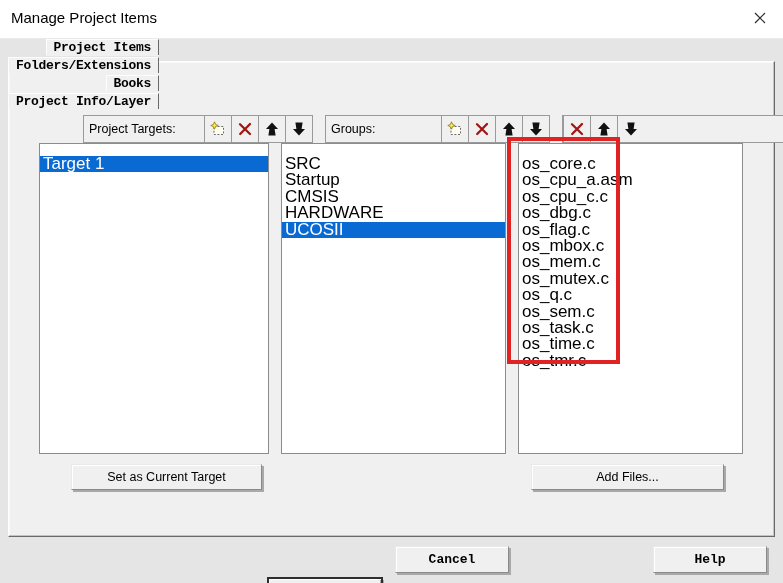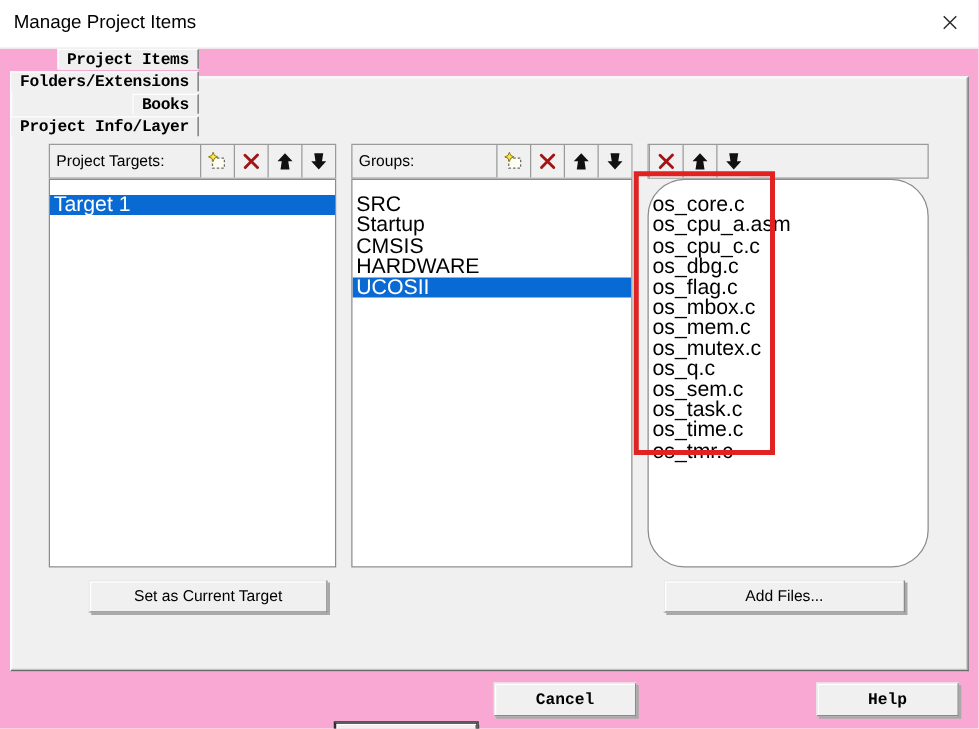--- a/index.html
+++ b/index.html
@@ -1,37 +1,37 @@
 <!DOCTYPE html>
 <html style="--sel: #0a6ad4; --annot: #e02222;"><head>
 <meta charset="utf-8">
 <style>
   html,body{margin:0;padding:0;background:#ffffff;}
   body{width:783px;height:583px;font-family:"Liberation Sans",sans-serif;-webkit-font-smoothing:antialiased;}
-  .dlg{position:relative;width:783px;height:583px;background:#f9a8d4;overflow:hidden;}
+  .dlg{position:relative;width:783px;height:583px;background:#e5e5e5;overflow:hidden;}
 
   
   .titlebar{position:absolute;left:0;top:0;width:783px;height:38px;background:#ffffff;border-bottom:1px solid #e9e9e9;}
   .title{position:absolute;left:11px;top:9px;font-size:15px;color:#000;}
   .close-btn{position:absolute;right:9px;top:5px;width:28px;height:26px;display:flex;align-items:center;justify-content:center;cursor:pointer;}
 
   
   .tabbar{position:absolute;left:8px;top:39px;height:23px;display:flex;align-items:flex-end;gap:2px;z-index:3;flex-direction:column;}
   .tab{box-sizing:border-box;height:19px;padding:0 7px;display:flex;align-items:center;
        background:#f0f0f0;border:1px solid #696969;border-bottom:none;border-top-color:#fdfdfd;border-left-color:#fdfdfd;
        font-family:"Liberation Mono",monospace;font-weight:bold;font-size:13px;letter-spacing:-0.3px;white-space:pre;}
   .tab.active{height:23px;position:relative;z-index:4;box-shadow:0 1px 0 #f0f0f0;}
 
   
   .tabpage{position:absolute;left:8px;top:61px;width:767px;height:476px;box-sizing:border-box;background:#f0f0f0;
            border:1px solid #696969;border-top-color:#fdfdfd;border-left-color:#fdfdfd;
            box-shadow:inset -1px -1px 0 #c3c3c3, inset 1px 1px 0 #fafafa;}
 
   
-  .panel-header{position:absolute;box-sizing:border-box;height:28px;border:1px solid #9a9a9a;background:#f0f0f0;display:flex;align-items:stretch;}
+  .panel-header{position:absolute;box-sizing:border-box;height:28px;border:1px solid #9a9a9a;background:#f0f0f0;display:flex;align-items:stretch;margin-left:44px;}
   .panel-label{flex:1;display:flex;align-items:center;padding-left:5px;font-size:12.5px;color:#000;white-space:nowrap;overflow:hidden;}
   .tool-btn{width:27px;box-sizing:border-box;border-left:1px solid #9a9a9a;display:flex;align-items:center;justify-content:center;background:#f0f0f0;cursor:pointer;}
 
   
   .list{position:absolute;box-sizing:border-box;background:#ffffff;border:1px solid #8c8c8c;padding-top:12px;overflow:hidden;font-size:17px;}
   .list-item{height:16.4px;line-height:16.4px;padding-left:3px;white-space:nowrap;color:#000;cursor:default;}
   .list-item.selected{background:var(--sel,#0a6ad4);color:#fff;}
 
   
   .btn{position:absolute;box-sizing:border-box;background:#f0f0f0;border:1px solid #8a8a8a;border-top-color:#e9e9e9;border-left-color:#e9e9e9;
@@ -162,21 +162,21 @@
         </span>
       </div>
       <div class="tool-btn">
         <span>
           <svg width="16" height="16" viewBox="0 0 16 16">
               <path d="M8 14.5 L2 8 L5.4 8 L4.4 1.5 L11.6 1.5 L10.6 8 L14 8 Z" fill="#111"></path>
             </svg>
         </span>
       </div>
     </div>
-    <div class="list" style="left:509px;top:81px;width:225px;height:311px;border-radius:30px;">
+    <div class="list" style="left:509px;top:81px;width:225px;height:311px;">
         <div class="list-item">os_core.c</div>
         <div class="list-item">os_cpu_a.asm</div>
         <div class="list-item">os_cpu_c.c</div>
         <div class="list-item">os_dbg.c</div>
         <div class="list-item">os_flag.c</div>
         <div class="list-item">os_mbox.c</div>
         <div class="list-item">os_mem.c</div>
         <div class="list-item">os_mutex.c</div>
         <div class="list-item">os_q.c</div>
         <div class="list-item">os_sem.c</div>

